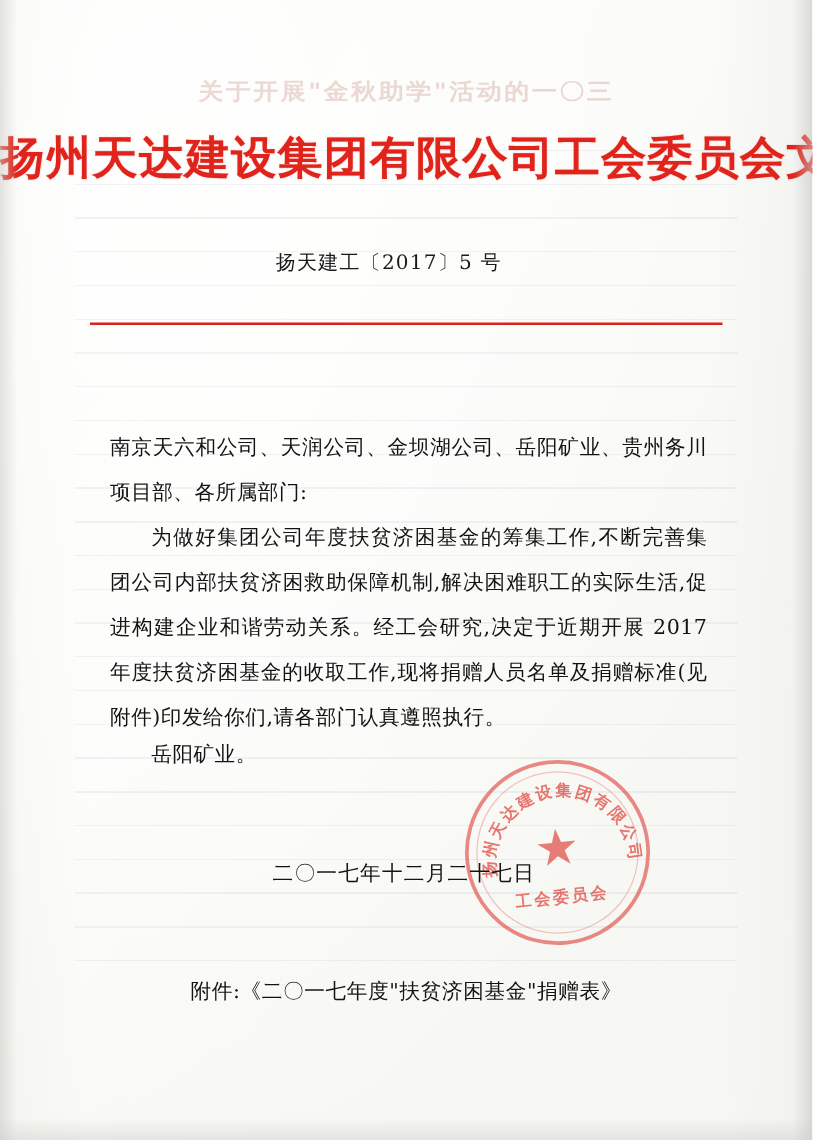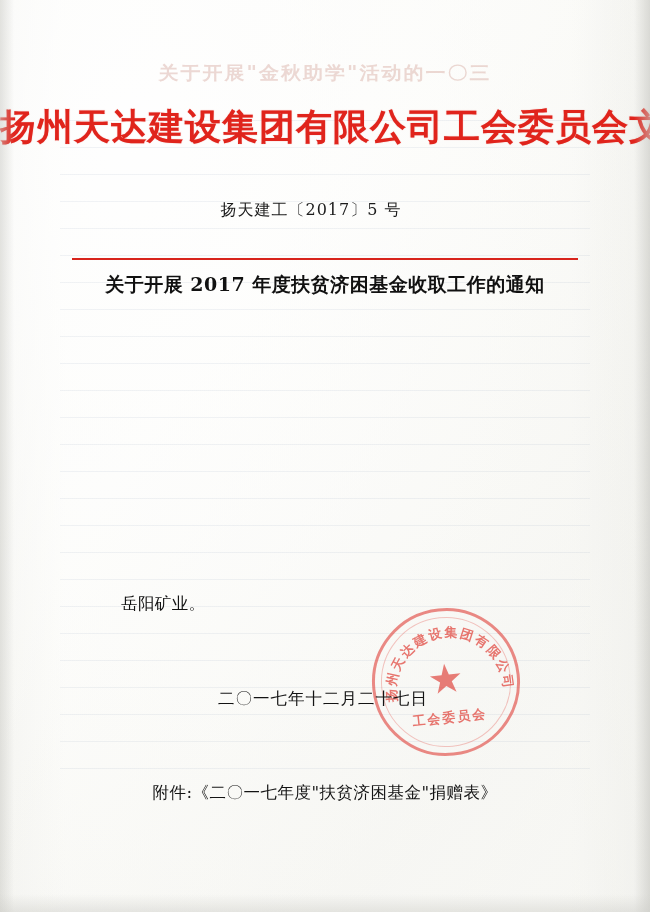--- a/index.html
+++ b/index.html
@@ -256,22 +256,25 @@
   <div id="rules"></div>
 
   <div class="ghost-header">关于开展"金秋助学"活动的一〇三</div>
 
   <div class="doc-title">扬州天达建设集团有限公司工会委员会文件</div>
 
   <div class="doc-number">扬天建工〔2017〕5 号</div>
 
   <div class="red-rule"></div>
 
-  <div class="subject">关于开展 2017 年度扶贫济困基金收取工作的通知</div>
-
+
+  <div class="body-block">
+    <p>南京天六和公司、天润公司、金坝湖公司、岳阳矿业、贵州务川项目部、各所属部门:</p>
+    <p class="indent2">为做好集团公司年度扶贫济困基金的筹集工作,不断完善集团公司内部扶贫济困救助保障机制,解决困难职工的实际生活,促进构建企业和谐劳动关系。经工会研究,决定于近期开展 2017 年度扶贫济困基金的收取工作,现将捐赠人员名单及捐赠标准(见附件)印发给你们,请各部门认真遵照执行。</p>
+  </div>
 
   <div class="notice-end">岳阳矿业。</div>
 
   <div class="seal">
     <div class="inner-ring"></div>
     <svg class="seal-arc" viewBox="0 0 148 148">
       <defs>
         <path id="arcpath" d="M 20,80 A 54,54 0 0 1 128,80" fill="none"></path>
       </defs>
       <text>

